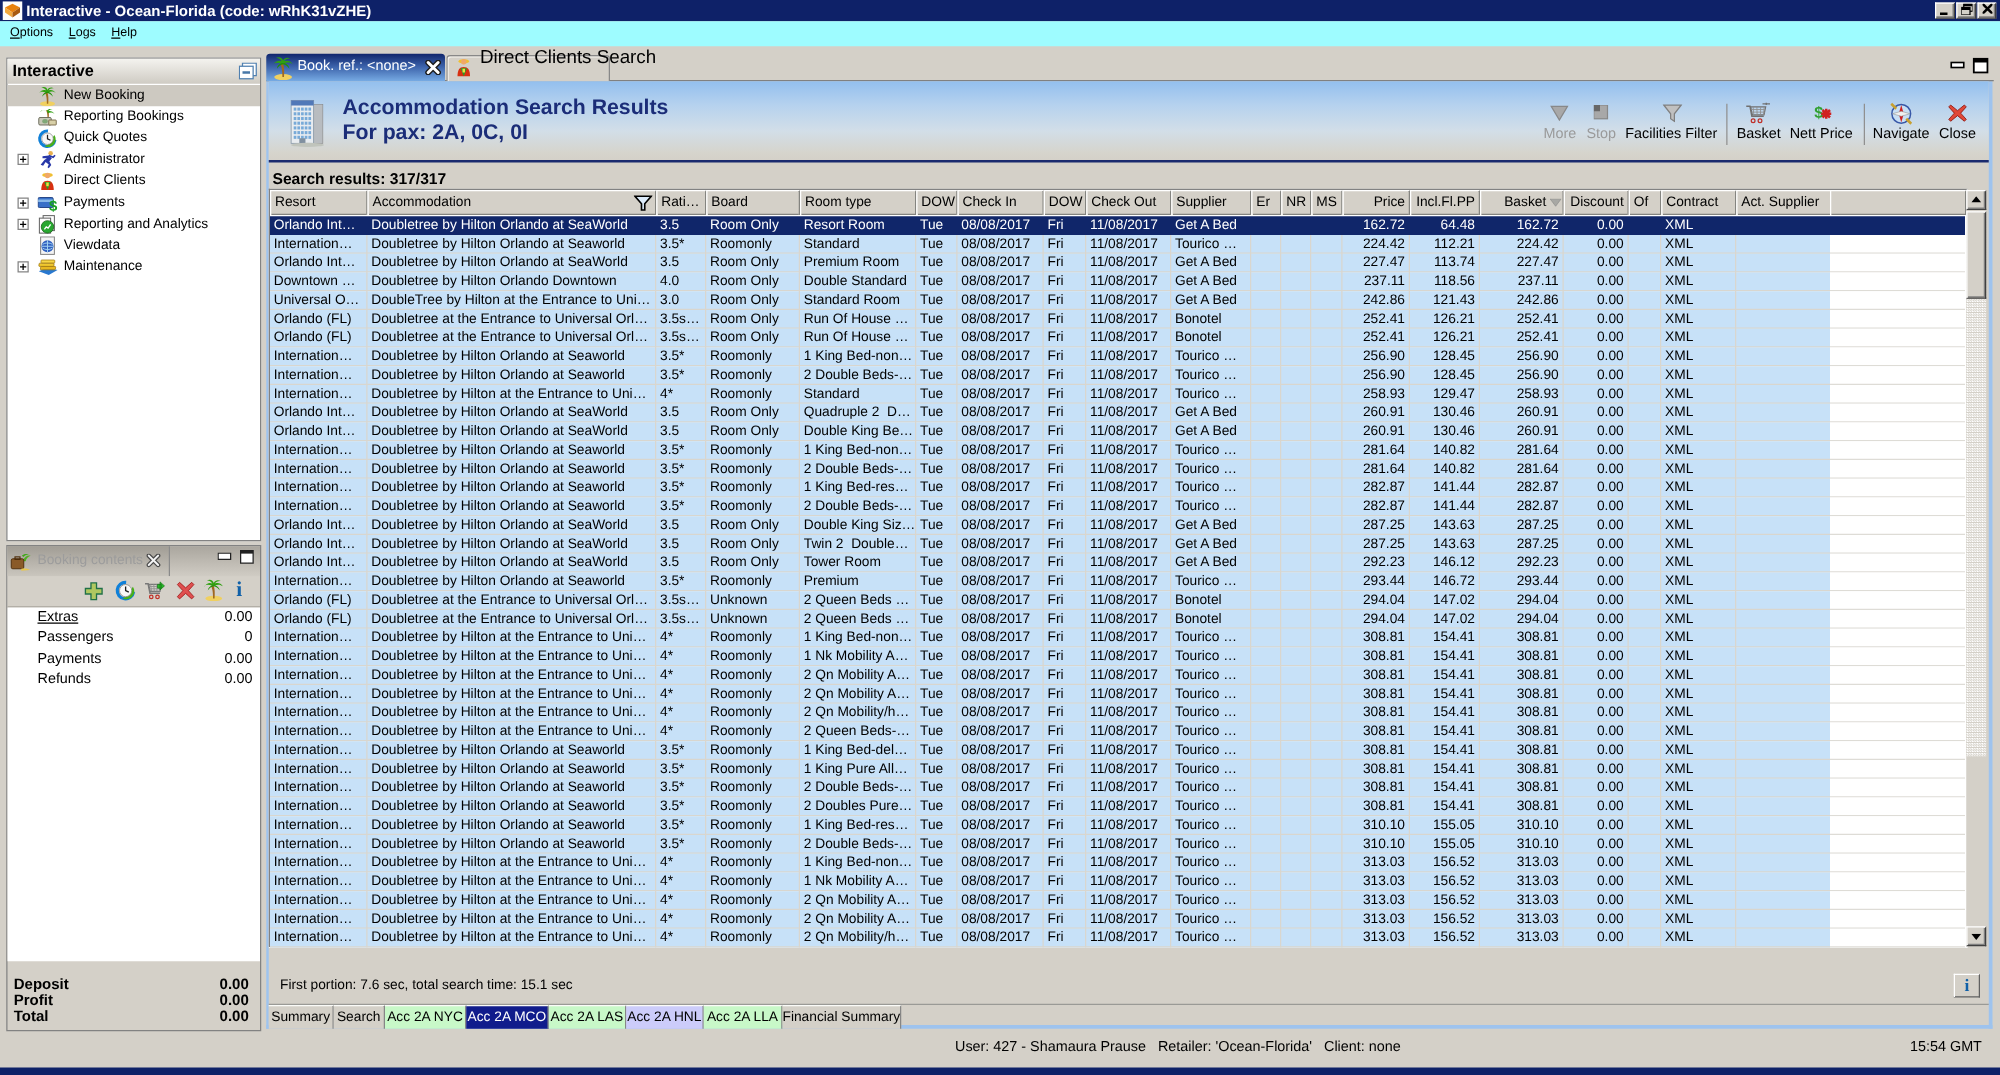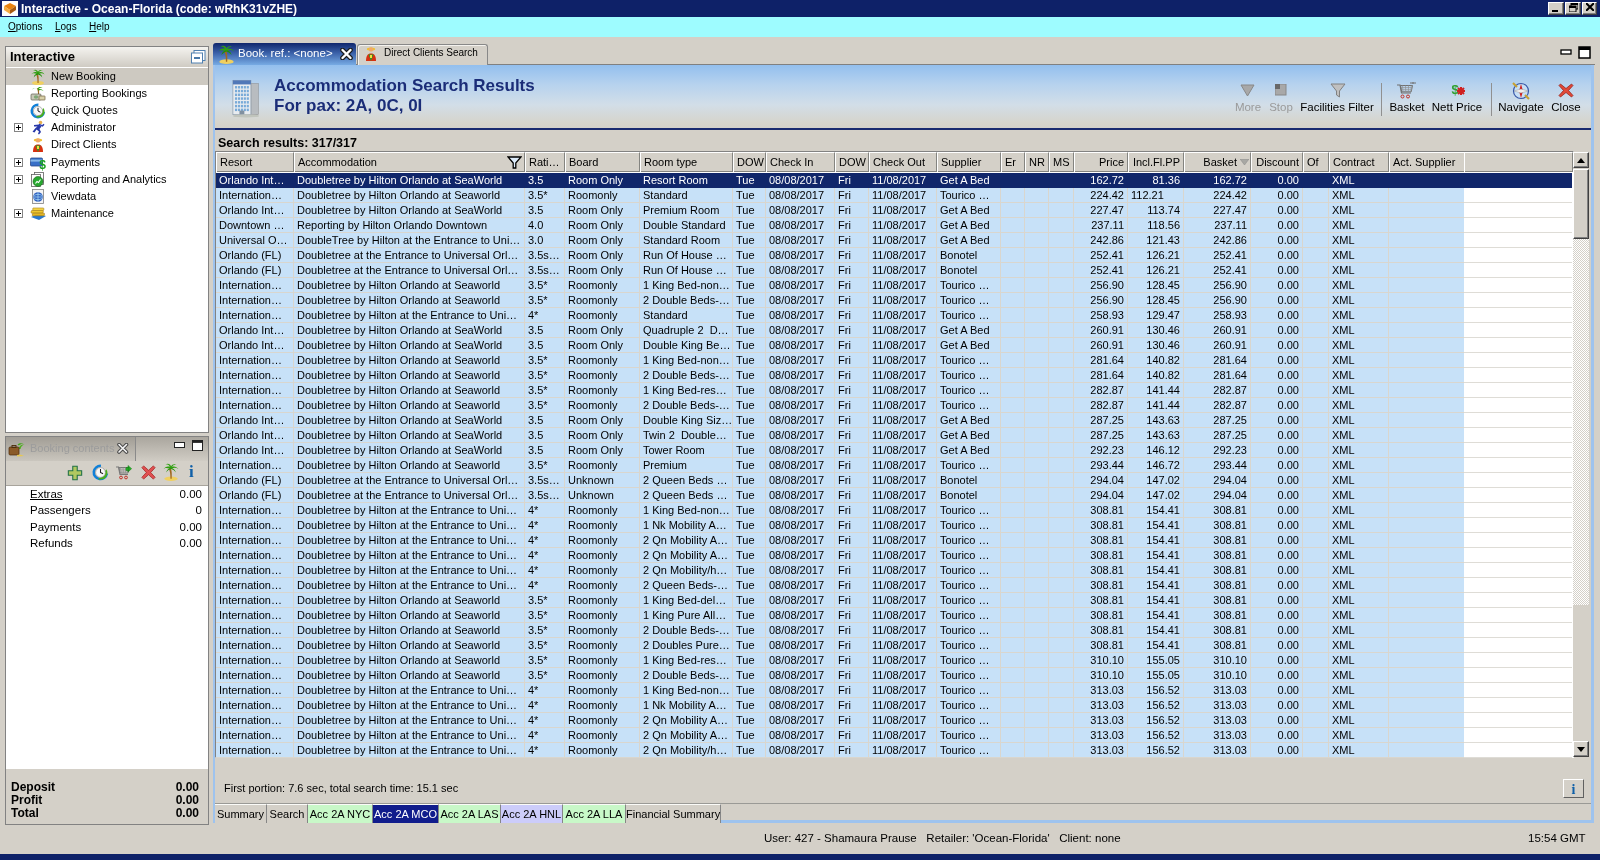--- a/index.html
+++ b/index.html
@@ -202,21 +202,21 @@
     <path d="M2.5 2 L10.5 10 M10.5 2 L2.5 10" stroke="#fff" stroke-width="2.4" stroke-linecap="round"></path>
   </svg>
 <div class="abs " style="left:357px;top:44px;width:131px;height:21px;background:#d4d0c8;border:1px solid #888;border-bottom:none;border-radius:3px 3px 0 0;box-shadow:inset 1px 1px 0 #f4f2ee;"></div>
 <svg class="abs" style="left:363px;top:46px" width="16" height="16" viewBox="0 0 16 16">
     <ellipse cx="8" cy="3" rx="4.2" ry="1.6" fill="#f0c030"></ellipse>
     <circle cx="8" cy="3.4" r="2.2" fill="#f0a868"></circle>
     <path d="M3 15 C3 10 4.5 7.5 8 7.5 C11.5 7.5 13 10 13 15 Z" fill="#d83010"></path>
     <path d="M5.5 8.5 L8 15 L10.5 8.5" fill="#28a028"></path>
     <path d="M7 9 h2 v3 h-2 Z" fill="#f0e040"></path>
   </svg>
-<div class="abs " style="left:384px;top:47px;width:100px;height:15px;font-size:10px;white-space:nowrap;color:#000;">Direct Clients Search</div>
+<div class="abs " style="left:384px;top:37px;width:100px;height:15px;font-size:15px;white-space:nowrap;color:#000;">Direct Clients Search</div>
 <svg class="abs" style="left:1560px;top:47px" width="13" height="11">
     <rect x="1" y="3" width="10" height="4" fill="#fff" stroke="#000" stroke-width="1.3"></rect>
   </svg>
 <svg class="abs" style="left:1578px;top:46px" width="13" height="13">
     <rect x="1" y="1" width="11" height="11" fill="#fff" stroke="#000" stroke-width="1.5"></rect>
     <rect x="1" y="1" width="11" height="3" fill="#000"></rect>
   </svg>
 <div class="abs " style="left:215px;top:65px;width:1376px;height:64px;background:linear-gradient(#93bfee,#b6d2ee 30%,#d2dee8 62%,#d6d4cc 90%,#d4d0c8);"></div>
 <svg class="abs" style="left:228px;top:73px" width="36" height="49" viewBox="0 0 44 50">
     <rect x="28" y="8" width="9" height="38" fill="#b8bcc0" stroke="#888" stroke-width="0.6"></rect>
@@ -337,38 +337,38 @@
 <div class="abs cell" style="left:294px;top:173px;width:230px;color:#fff;">Doubletree by Hilton Orlando at SeaWorld</div>
 <div class="abs cell" style="left:525px;top:173px;width:39px;color:#fff;">3.5</div>
 <div class="abs cell" style="left:565px;top:173px;width:74px;color:#fff;">Room Only</div>
 <div class="abs cell" style="left:640px;top:173px;width:92px;color:#fff;">Resort Room</div>
 <div class="abs cell" style="left:733px;top:173px;width:32px;color:#fff;">Tue</div>
 <div class="abs cell" style="left:766px;top:173px;width:68px;color:#fff;">08/08/2017</div>
 <div class="abs cell" style="left:835px;top:173px;width:33px;color:#fff;">Fri</div>
 <div class="abs cell" style="left:869px;top:173px;width:67px;color:#fff;">11/08/2017</div>
 <div class="abs cell" style="left:937px;top:173px;width:63px;color:#fff;">Get A Bed</div>
 <div class="abs cell" style="left:1074px;top:173px;width:53px;text-align:right;color:#fff;">162.72</div>
-<div class="abs cell" style="left:1128px;top:173px;width:55px;text-align:right;color:#fff;">81.36</div>
+<div class="abs cell" style="left:1128px;top:173px;width:55px;text-align:right;color:#fff;">64.48</div>
 <div class="abs cell" style="left:1184px;top:173px;width:66px;text-align:right;color:#fff;">162.72</div>
 <div class="abs cell" style="left:1251px;top:173px;width:51px;text-align:right;color:#fff;">0.00</div>
 <div class="abs cell" style="left:1329px;top:173px;width:59px;color:#fff;">XML</div>
 <div class="abs " style="left:216px;top:188px;width:1248px;height:15px;background:#c7e1f8;border-bottom:1px solid #d9d6ce;"></div>
 <div class="abs " style="left:1464px;top:188px;width:108px;height:15px;background:#fff;border-bottom:1px solid #dedcd6;"></div>
 <div class="abs cell" style="left:216px;top:188px;width:77px;color:#000;">Internation…</div>
 <div class="abs cell" style="left:294px;top:188px;width:230px;color:#000;">Doubletree by Hilton Orlando at Seaworld</div>
 <div class="abs cell" style="left:525px;top:188px;width:39px;color:#000;">3.5*</div>
 <div class="abs cell" style="left:565px;top:188px;width:74px;color:#000;">Roomonly</div>
 <div class="abs cell" style="left:640px;top:188px;width:92px;color:#000;">Standard</div>
 <div class="abs cell" style="left:733px;top:188px;width:32px;color:#000;">Tue</div>
 <div class="abs cell" style="left:766px;top:188px;width:68px;color:#000;">08/08/2017</div>
 <div class="abs cell" style="left:835px;top:188px;width:33px;color:#000;">Fri</div>
 <div class="abs cell" style="left:869px;top:188px;width:67px;color:#000;">11/08/2017</div>
 <div class="abs cell" style="left:937px;top:188px;width:63px;color:#000;">Tourico …</div>
 <div class="abs cell" style="left:1074px;top:188px;width:53px;text-align:right;color:#000;">224.42</div>
-<div class="abs cell" style="left:1128px;top:188px;width:55px;color:#000;">112.21</div>
+<div class="abs cell" style="left:1128px;top:188px;width:55px;text-align:right;color:#000;">112.21</div>
 <div class="abs cell" style="left:1184px;top:188px;width:66px;text-align:right;color:#000;">224.42</div>
 <div class="abs cell" style="left:1251px;top:188px;width:51px;text-align:right;color:#000;">0.00</div>
 <div class="abs cell" style="left:1329px;top:188px;width:59px;color:#000;">XML</div>
 <div class="abs " style="left:216px;top:203px;width:1248px;height:15px;background:#c7e1f8;border-bottom:1px solid #d9d6ce;"></div>
 <div class="abs " style="left:1464px;top:203px;width:108px;height:15px;background:#fff;border-bottom:1px solid #dedcd6;"></div>
 <div class="abs cell" style="left:216px;top:203px;width:77px;color:#000;">Orlando Int…</div>
 <div class="abs cell" style="left:294px;top:203px;width:230px;color:#000;">Doubletree by Hilton Orlando at SeaWorld</div>
 <div class="abs cell" style="left:525px;top:203px;width:39px;color:#000;">3.5</div>
 <div class="abs cell" style="left:565px;top:203px;width:74px;color:#000;">Room Only</div>
 <div class="abs cell" style="left:640px;top:203px;width:92px;color:#000;">Premium Room</div>
@@ -378,21 +378,21 @@
 <div class="abs cell" style="left:869px;top:203px;width:67px;color:#000;">11/08/2017</div>
 <div class="abs cell" style="left:937px;top:203px;width:63px;color:#000;">Get A Bed</div>
 <div class="abs cell" style="left:1074px;top:203px;width:53px;text-align:right;color:#000;">227.47</div>
 <div class="abs cell" style="left:1128px;top:203px;width:55px;text-align:right;color:#000;">113.74</div>
 <div class="abs cell" style="left:1184px;top:203px;width:66px;text-align:right;color:#000;">227.47</div>
 <div class="abs cell" style="left:1251px;top:203px;width:51px;text-align:right;color:#000;">0.00</div>
 <div class="abs cell" style="left:1329px;top:203px;width:59px;color:#000;">XML</div>
 <div class="abs " style="left:216px;top:218px;width:1248px;height:15px;background:#c7e1f8;border-bottom:1px solid #d9d6ce;"></div>
 <div class="abs " style="left:1464px;top:218px;width:108px;height:15px;background:#fff;border-bottom:1px solid #dedcd6;"></div>
 <div class="abs cell" style="left:216px;top:218px;width:77px;color:#000;">Downtown …</div>
-<div class="abs cell" style="left:294px;top:218px;width:230px;color:#000;">Reporting by Hilton Orlando Downtown</div>
+<div class="abs cell" style="left:294px;top:218px;width:230px;color:#000;">Doubletree by Hilton Orlando Downtown</div>
 <div class="abs cell" style="left:525px;top:218px;width:39px;color:#000;">4.0</div>
 <div class="abs cell" style="left:565px;top:218px;width:74px;color:#000;">Room Only</div>
 <div class="abs cell" style="left:640px;top:218px;width:92px;color:#000;">Double Standard</div>
 <div class="abs cell" style="left:733px;top:218px;width:32px;color:#000;">Tue</div>
 <div class="abs cell" style="left:766px;top:218px;width:68px;color:#000;">08/08/2017</div>
 <div class="abs cell" style="left:835px;top:218px;width:33px;color:#000;">Fri</div>
 <div class="abs cell" style="left:869px;top:218px;width:67px;color:#000;">11/08/2017</div>
 <div class="abs cell" style="left:937px;top:218px;width:63px;color:#000;">Get A Bed</div>
 <div class="abs cell" style="left:1074px;top:218px;width:53px;text-align:right;color:#000;">237.11</div>
 <div class="abs cell" style="left:1128px;top:218px;width:55px;text-align:right;color:#000;">118.56</div>

